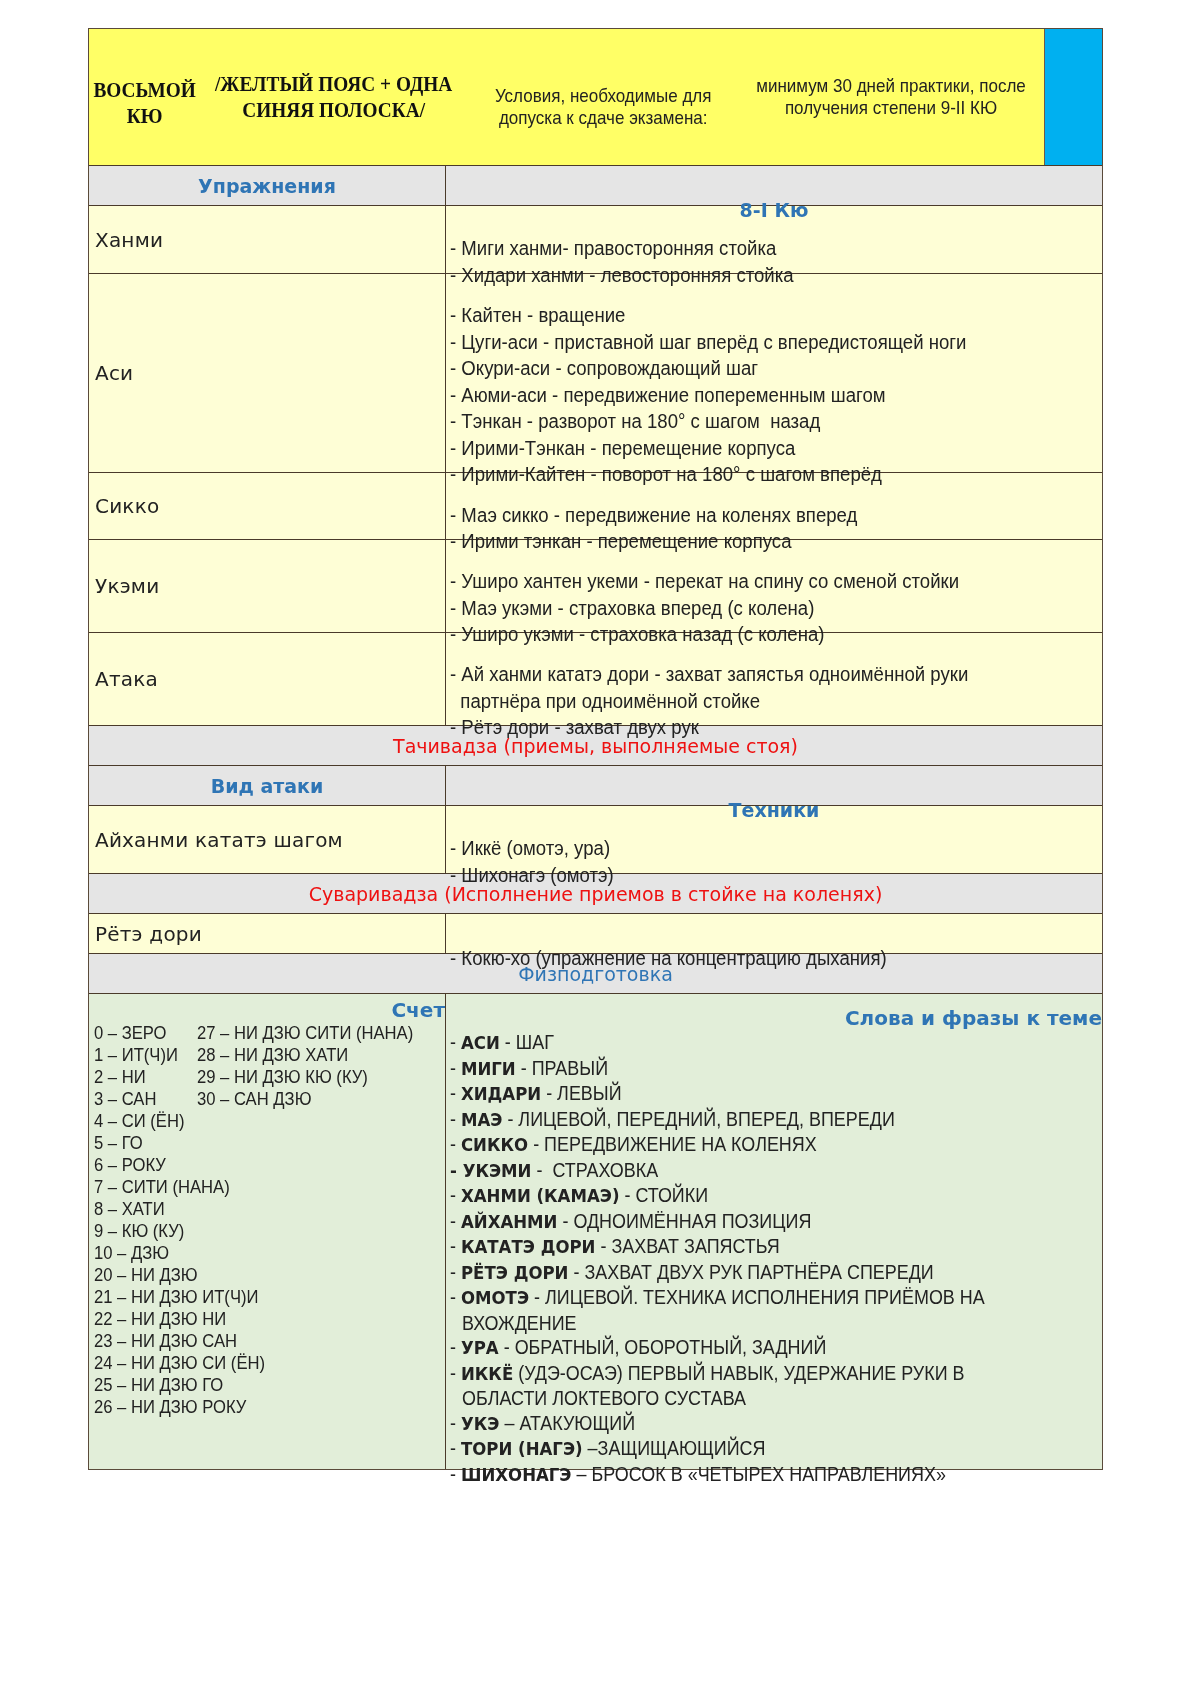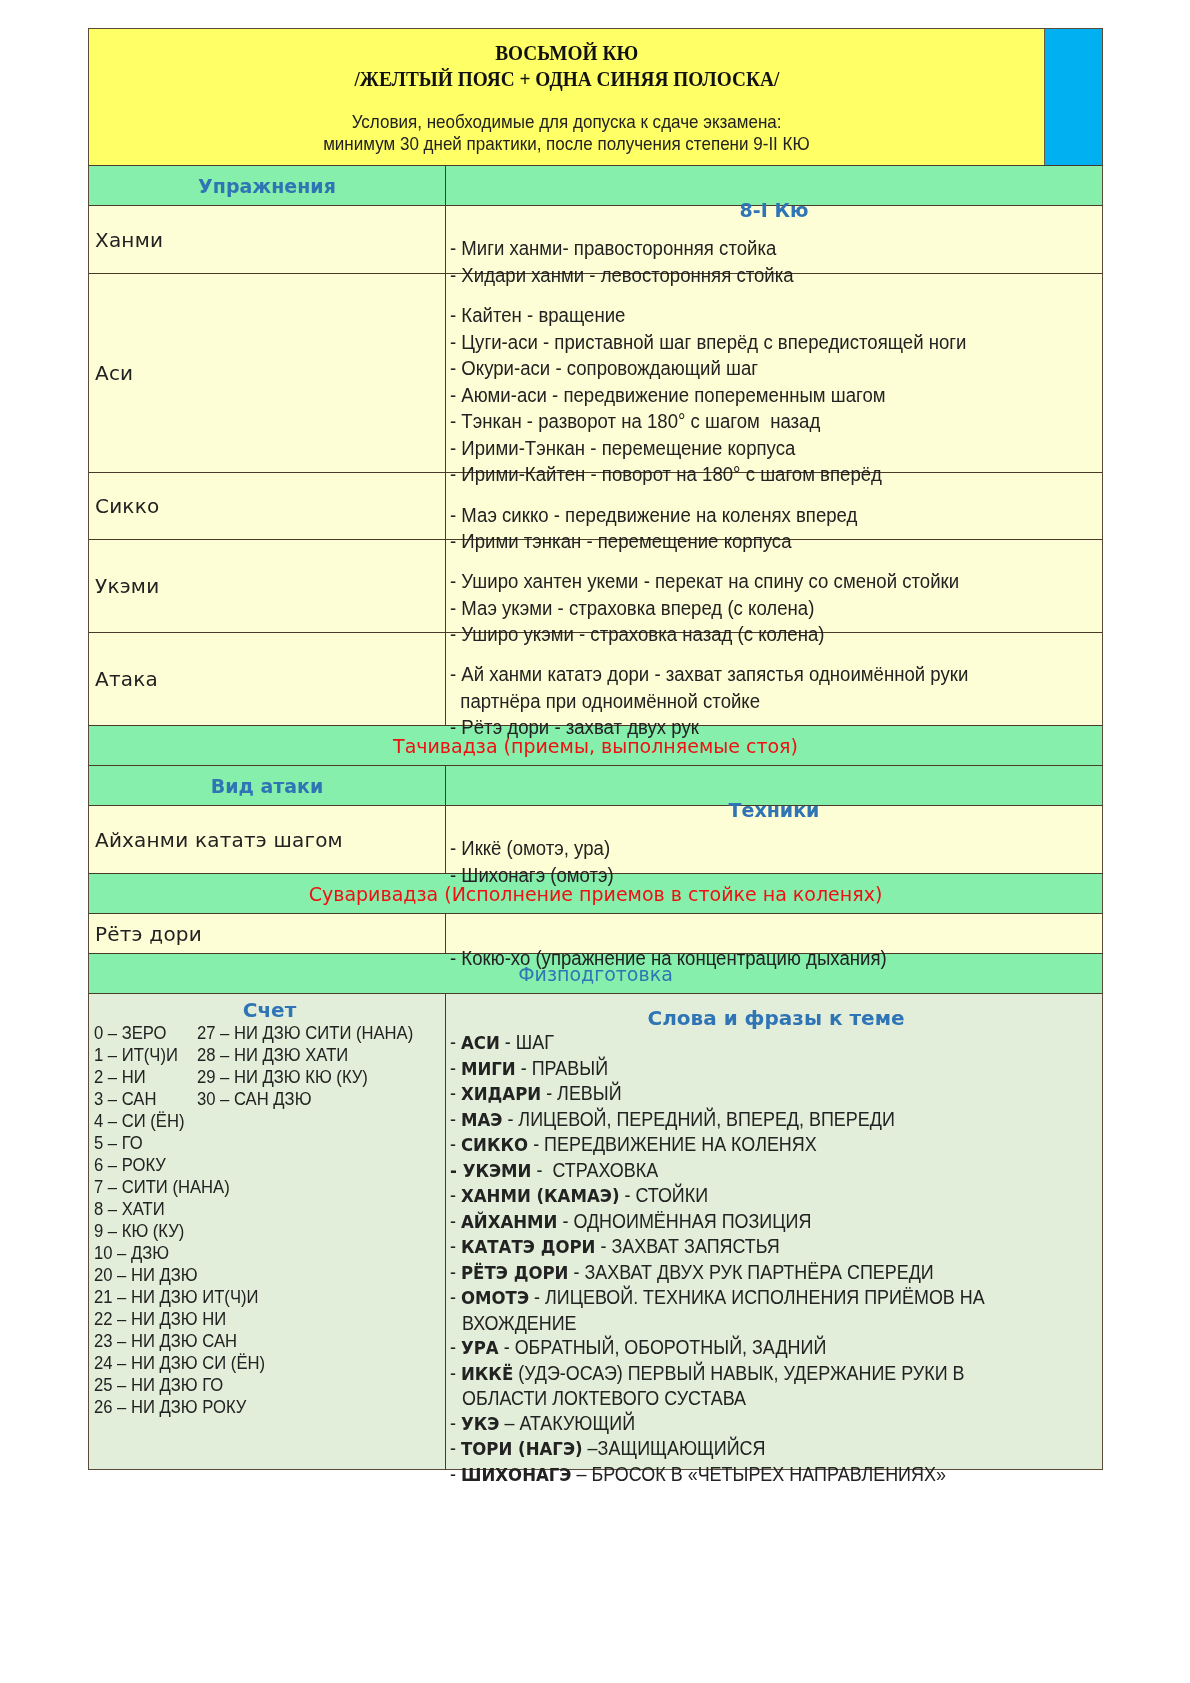--- a/index.html
+++ b/index.html
@@ -1,44 +1,44 @@
 <!DOCTYPE html>
 <html><head>
   <meta charset="utf-8">
   <style>
     html, body { margin: 0; padding: 0; background: #ffffff; }
     body { width: 1190px; height: 1683px; position: relative; font-family: "DejaVu Sans", sans-serif; color: #1a1a1a; }
     .sheet { position: absolute; left: 88px; top: 28px; width: 1015px; border: 1.5px solid #5a4a3a; box-sizing: border-box; }
     .row { display: flex; border-top: 1.5px solid #4a3a2a; box-sizing: border-box; }
     .row:first-child { border-top: none; }
     .yellow { background: #fefed6; }
-    .green { background: #86efac; }
+    .green { background: #e5e5e5; }
     .cell-left { width: 357px; border-right: 1.5px solid #4a3a2a; box-sizing: border-box; display: flex; align-items: center; padding-left: 6px; }
     .cell-right { flex: 1; box-sizing: border-box; display: flex; flex-direction: column; justify-content: center; padding-left: 4px; margin-top: 44px; }
     .label-bold { font-weight: normal; font-size: 20px; color: #222; letter-spacing: 0.2px; }
     .item { font-family: "Liberation Sans", sans-serif; font-size: 20px; line-height: 26.5px; color: #222; white-space: pre; transform: scaleX(0.93); transform-origin: left center; }
     .col-head { font-weight: bold; font-size: 19px; color: #2f75b5; justify-content: center; padding-left: 0; text-align: center; }
     .span-head { width: 100%; display: flex; align-items: center; justify-content: center; font-weight: normal; font-size: 19px; }
     .red { color: #ee1111; }
     .blue { color: #2f75b5; }
 
     
     .header { display: flex; height: 136px; border-bottom: none; }
-    .header-yellow { flex: 1; background: #ffff66; display: flex; flex-direction: column; align-items: center; border-right: 1.5px solid #6b5a4a; }
+    .header-yellow { flex: 1; background: #ffff66; display: flex; align-items: center; border-right: 1.5px solid #6b5a4a; }
     .header-blue { width: 57px; background: #00b0f0; }
     .title { font-family: "Liberation Serif", serif; font-weight: bold; font-size: 21px; line-height: 26px; text-align: center; color: #111; transform: scaleX(0.92); }
     .title.first { margin-top: 11px; }
     .cond { font-family: "Liberation Sans", sans-serif; font-size: 18.5px; line-height: 22px; text-align: center; color: #222; transform: scaleX(0.92); }
     .cond.first { margin-top: 19px; }
 
     
     .bottom { display: flex; height: 475px; background: #e2eed9; border-top: 1.5px solid #4a3a2a; }
     .count-col { width: 357px; border-right: 1.5px solid #4a3a2a; box-sizing: border-box; padding: 4px 0 0 5px; }
     .words-col { flex: 1; padding: 12px 0 0 4px; }
-    .sub-head { font-weight: bold; font-size: 20px; color: #2f75b5; text-align: center; line-height: 24px; }
+    .sub-head { font-weight: bold; font-size: 20px; color: #2f75b5; text-align: right; line-height: 24px; }
     .count-line { font-family: "Liberation Sans", sans-serif; font-size: 17.5px; line-height: 22px; color: #222; white-space: pre; transform: scaleX(0.95); transform-origin: left center; }
     .count-grid { display: grid; grid-template-columns: 103px auto; }
     .word-line { font-family: "Liberation Sans", sans-serif; font-size: 19.5px; line-height: 24.5px; color: #222; white-space: pre; transform: scaleX(0.92); transform-origin: left center; }
     .word-line b { font-family: "DejaVu Sans", sans-serif; font-weight: bold; font-size: 18px; }
     .word-cont { padding-left: 13px; }
   </style>
 </head>
 <body>
 
 <div class="sheet">

